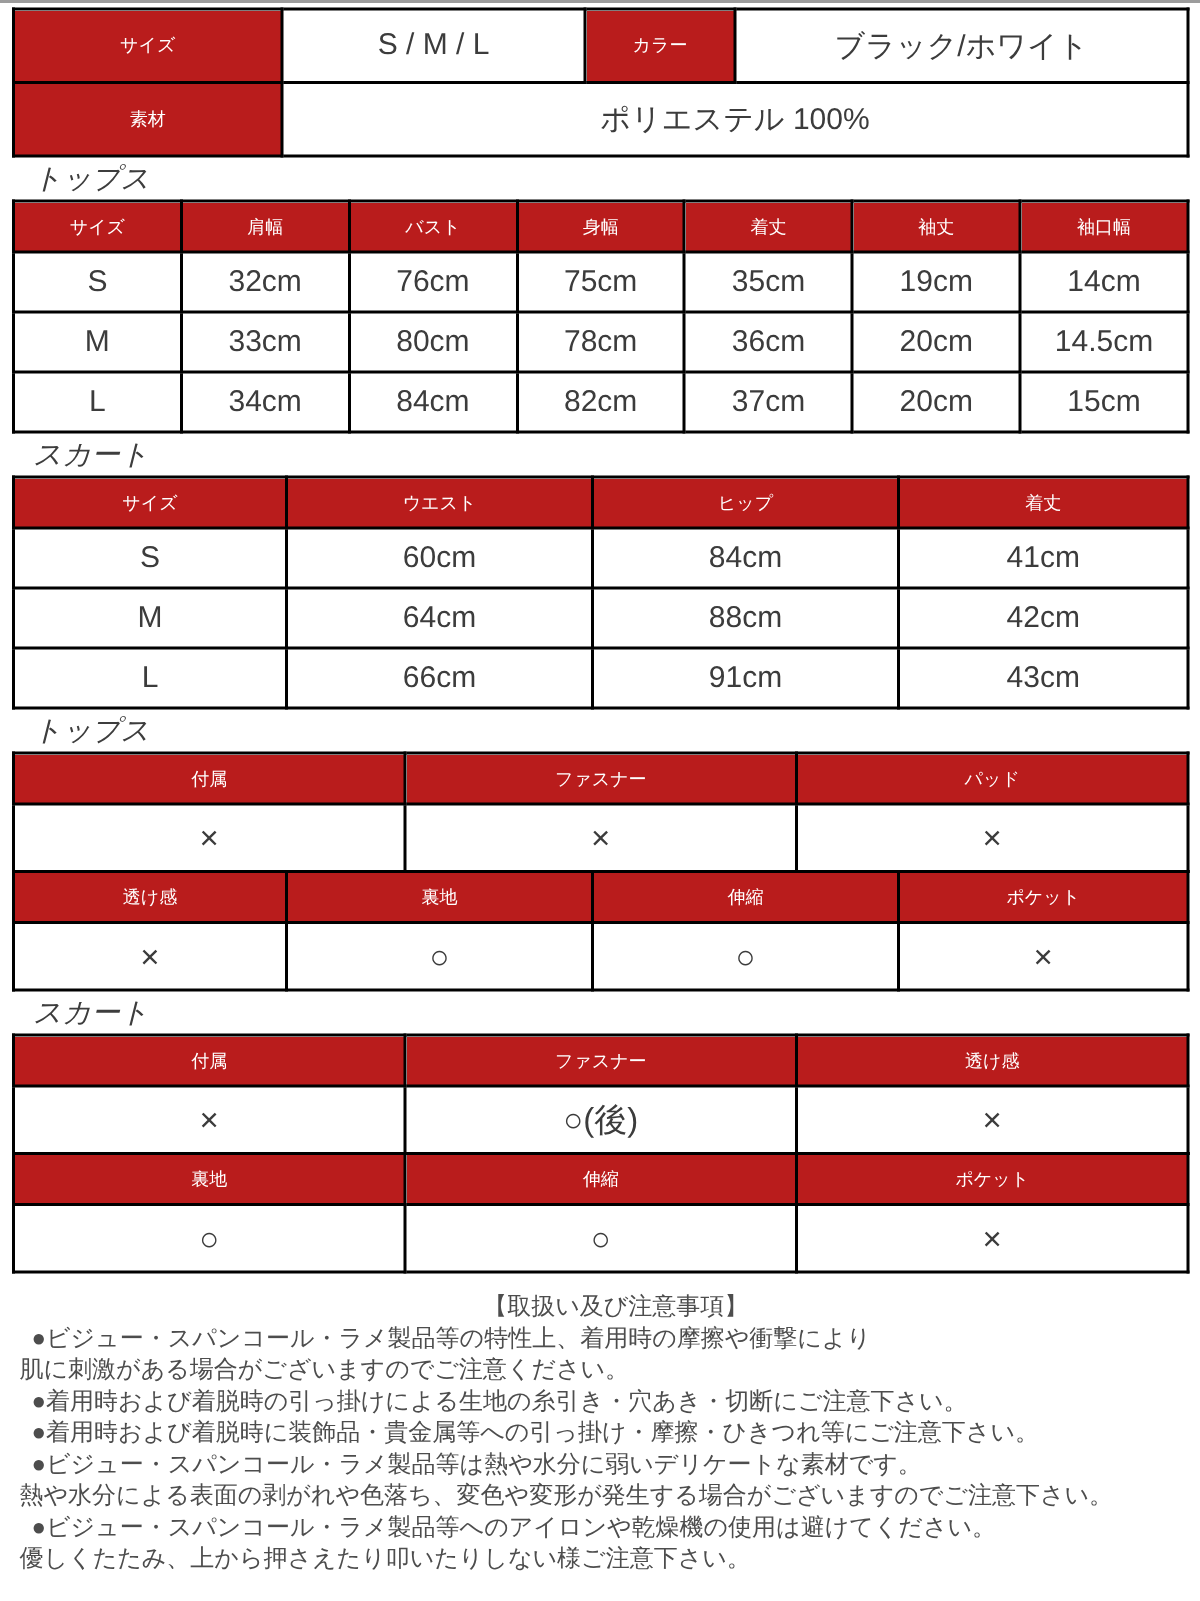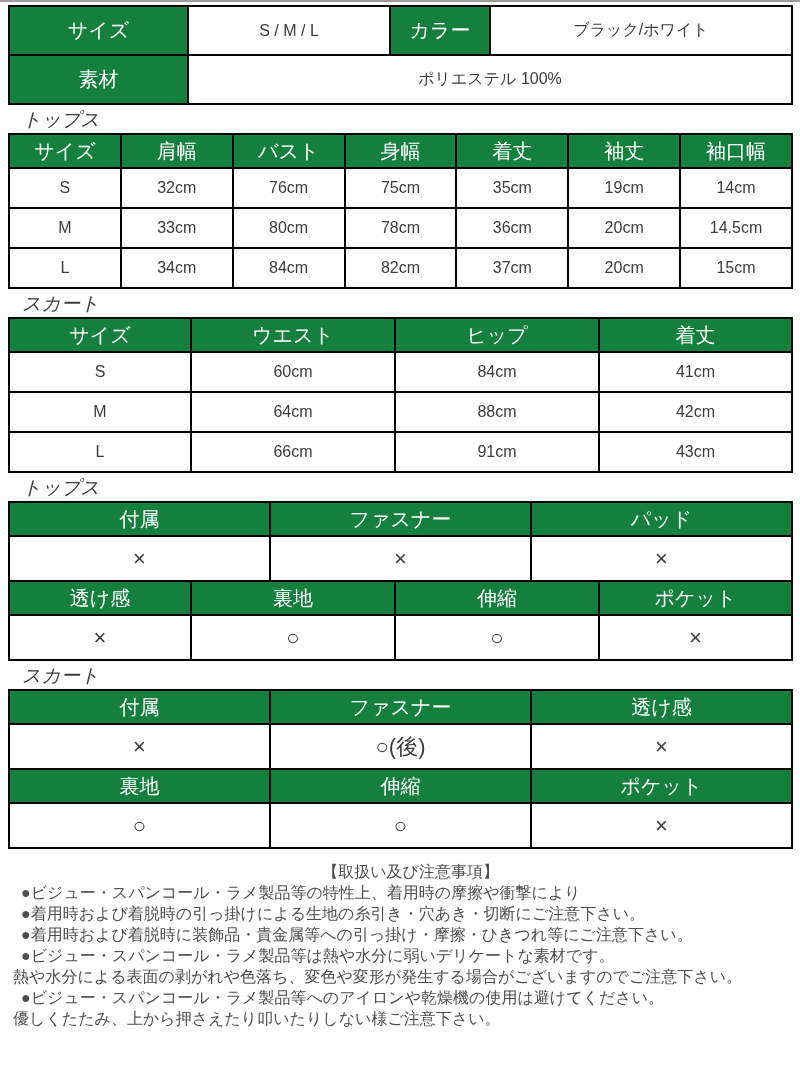--- a/index.html
+++ b/index.html
@@ -8,22 +8,22 @@
     font-family:"Liberation Sans","DejaVu Sans",sans-serif;
     -webkit-font-smoothing:antialiased;
   }
   .topline{height:2px;background:#9c9c9c;width:800px;}
   .content{padding:3px 7px 0 8px;}
   table{border-collapse:collapse;table-layout:fixed;width:785px;}
   th,td{
     border:2px solid #000;text-align:center;vertical-align:middle;
     overflow:hidden;white-space:nowrap;padding:0;
   }
-  th{background:#15803d;color:#ffffff;font-weight:normal;font-size:20px;margin-left:17px;}
-  td{color:#3c3c3c;font-size:16px;background:#ffffff;}
+  th{background:#b91c1c;color:#ffffff;font-weight:normal;font-size:12px;margin-left:17px;}
+  td{color:#3c3c3c;font-size:20px;background:#ffffff;}
   .info-table tr{height:49px;}
   .measure-table tr.hrow{height:34px;}
   .measure-table tr.drow{height:40px;}
   .feat-table tr.hrow{height:34px;padding-left:24px;}
   .feat-table tr.vrow{height:45px;}
   .feat-table tr.vrow td{font-size:22px;}
   .feat-table.joined{margin-top:-2px;}
   .section-label{
     font-size:19px;line-height:22px;color:#3d3d3d;
     margin:4px 0 2px 14px;
@@ -204,20 +204,21 @@
       <td>○</td>
       <td>○</td>
       <td>×</td>
     </tr>
   </tbody>
     </table>
 
   <div class="notes">
     <p class="title">【取扱い及び注意事項】</p>
     <p class="bullet">●ビジュー・スパンコール・ラメ製品等の特性上、着用時の摩擦や衝撃により</p>
+    <p>肌に刺激がある場合がございますのでご注意ください。</p>
     <p class="bullet">●着用時および着脱時の引っ掛けによる生地の糸引き・穴あき・切断にご注意下さい。</p>
     <p class="bullet">●着用時および着脱時に装飾品・貴金属等への引っ掛け・摩擦・ひきつれ等にご注意下さい。</p>
     <p class="bullet">●ビジュー・スパンコール・ラメ製品等は熱や水分に弱いデリケートな素材です。</p>
     <p>熱や水分による表面の剥がれや色落ち、変色や変形が発生する場合がございますのでご注意下さい。</p>
     <p class="bullet">●ビジュー・スパンコール・ラメ製品等へのアイロンや乾燥機の使用は避けてください。</p>
     <p>優しくたたみ、上から押さえたり叩いたりしない様ご注意下さい。</p>
 
   </div>
 
 </div>

